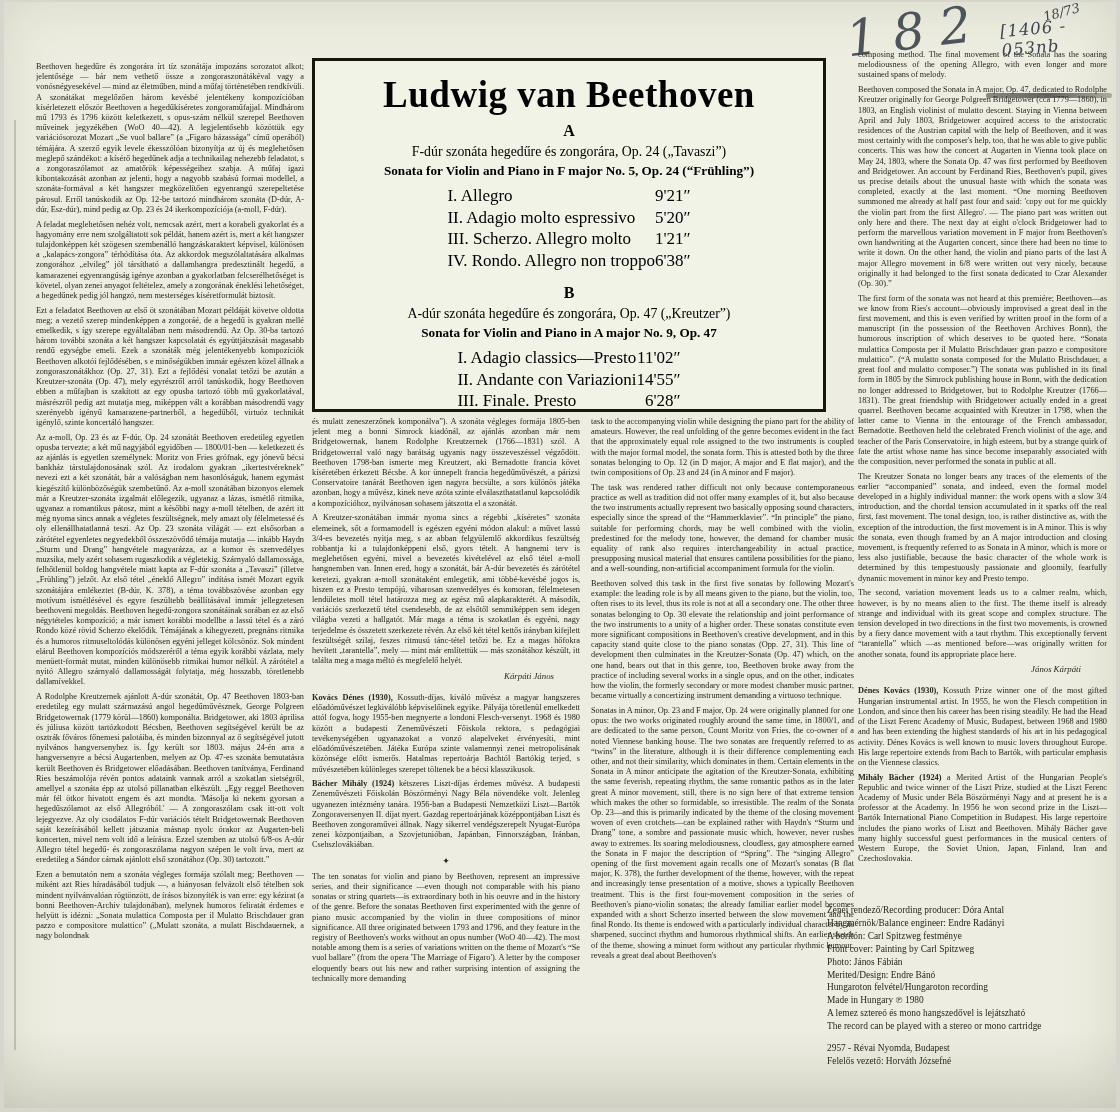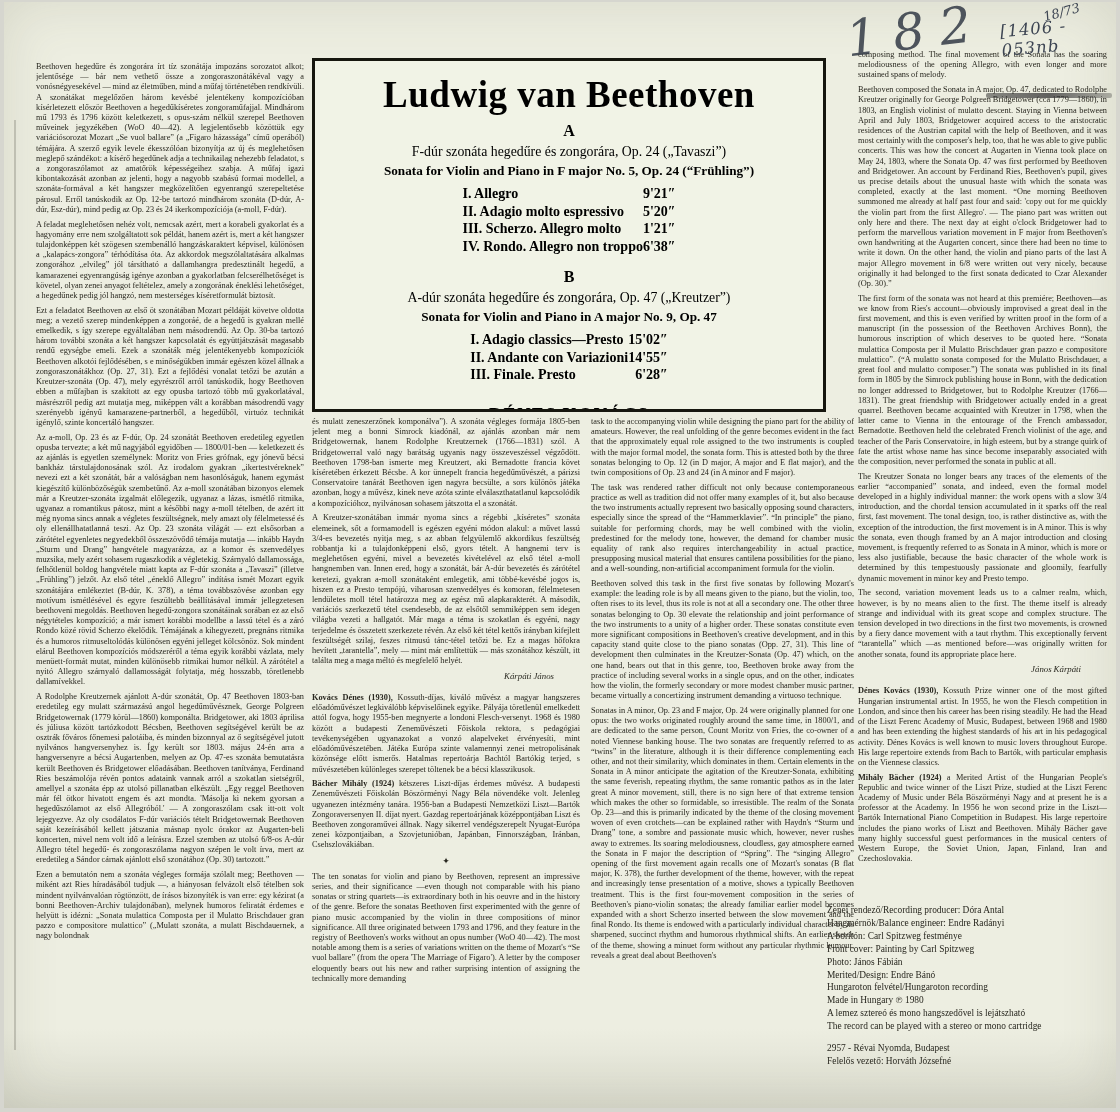--- a/index.html
+++ b/index.html
@@ -39,21 +39,21 @@
   
   .titlebox {
     position:absolute; left:308px; top:56px; width:514px; height:354px;
     border:3px solid #16160e; background:#f1f3e6; box-sizing:border-box;
     text-align:center; color:#000000; overflow:hidden;
   }
   .composer { font-size:37px; font-weight:bold; margin:12px 0 6px; letter-spacing:.5px; }
   .side-label { font-size:16px; font-weight:bold; margin:2px 0 4px; }
   .work-title-hu { font-size:13.8px; font-weight:normal; margin:0 0 3px; }
   .work-title-en { font-size:13.2px; font-weight:bold; margin:0 0 7px; }
-  table.movements { margin:0 auto; border-collapse:collapse; font-size:14px;font-weight:bold; }
+  table.movements { margin:0 auto; border-collapse:collapse; font-size:17px; }
   table.movements td { padding:0 0 1.5px; }
   td.mv-name { text-align:left; padding-right:42px; }
   td.mv-time { text-align:right; }
   .side-b-gap { margin-top:12px; }
   .artists { margin-top:20px; }
   .artist-name { font-size:18.5px; font-weight:bold; letter-spacing:1.2px; }
   .artist-role { font-size:14px; margin:2px 0 6px; }
 
   
   .credits { position:absolute; left:823px; top:902px; width:290px;
@@ -119,21 +119,21 @@
     </tbody>
       </table>
 
     <div class="side-label side-b-gap">B</div>
     <div class="work-title-hu">A-dúr szonáta hegedűre és zongorára, Op. 47 („Kreutzer”)</div>
     <div class="work-title-en">Sonata for Violin and Piano in A major No. 9, Op. 47</div>
     <table class="movements">
       <tbody>
           <tr>
         <td class="mv-name">I. Adagio classics—Presto</td>
-        <td class="mv-time">15'02″</td>
+        <td class="mv-time">11'02″</td>
       </tr>
       <tr>
         <td class="mv-name">II. Andante con Variazioni</td>
         <td class="mv-time">14'55″</td>
       </tr>
       <tr>
         <td class="mv-name">III. Finale. Presto</td>
         <td class="mv-time">6'28″</td>
       </tr>
     </tbody>

